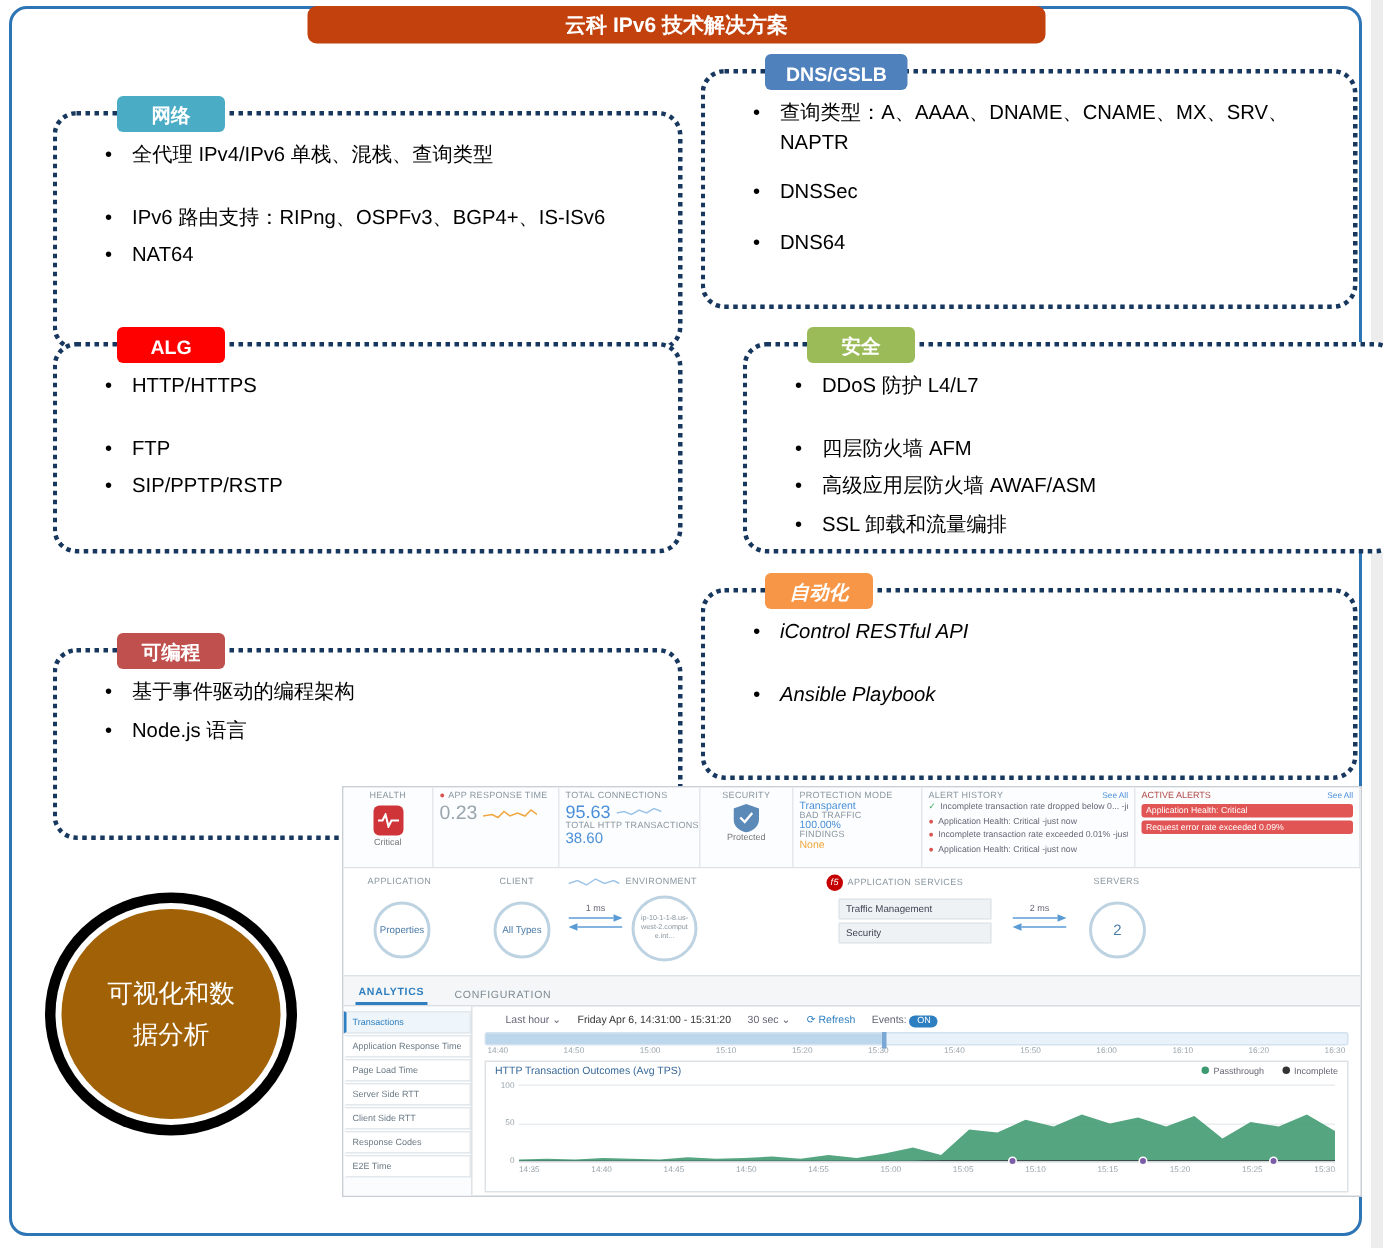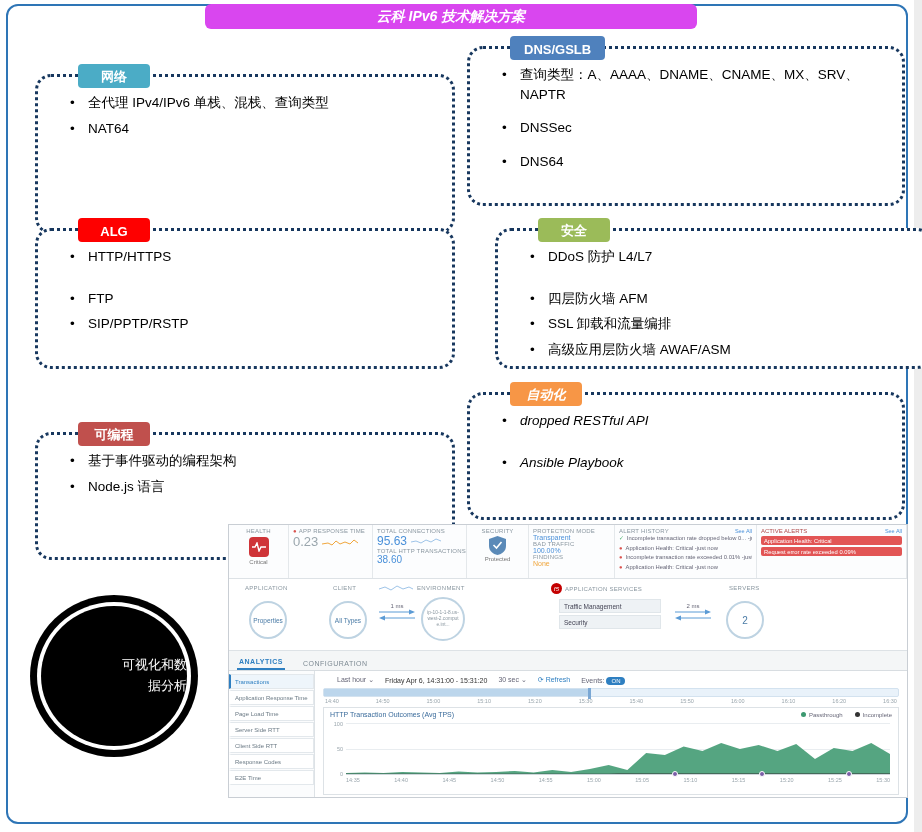--- a/index.html
+++ b/index.html
@@ -2,43 +2,43 @@
 <html><head>
 <meta charset="utf-8">
 <style>
   * { box-sizing: border-box; margin: 0; padding: 0; }
   html,body { background:#fff; }
   body { font-family: "Liberation Sans", "DejaVu Sans", sans-serif; }
   .slide { position:relative; width:922px; height:832px; background:#fff; overflow:hidden; }
   .edge-strip { position:absolute; right:0; top:0; width:8px; height:100%; background:#ededed; }
   .outer-border { position:absolute; left:6px; top:4px; width:902px; height:820px; border:2px solid #2e75b6; border-radius:12px; }
 
-  .title-bar { position:absolute; left:205px; top:4px; width:492px; height:25px; background:#d946ef;
+  .title-bar { position:absolute; left:205px; top:4px; width:492px; height:25px; background:#c2410c;
     border-radius:6px; color:#fff; font-weight:bold; font-size:14px; display:flex; align-items:center;
-    justify-content:center; z-index:5;font-style:italic; }
+    justify-content:center; z-index:5; }
 
   .box { position:absolute; border:3px dotted #17375e; border-radius:16px; background:#fff; }
   .b0 { left:35px;  top:46px;  width:420px; height:160px;margin-top:28px; }
   .b1 { left:467px; top:46px;  width:438px; height:160px; }
   .b2 { left:35px;  top:228px; width:420px; height:141px; }
   .b3 { left:495px; top:228px; width:438px; height:141px; }
   .b4 { left:35px;  top:392px; width:420px; height:128px;margin-top:40px; }
   .b5 { left:467px; top:392px; width:438px; height:128px;font-style:italic; }
   .tab { position:absolute; top:-13px; left:40px; height:24px; min-width:72px; padding:2px 14px 0;
     border-radius:4px; color:#fff; font-weight:bold; font-size:13px; display:flex; align-items:center;
     justify-content:center; }
   .bullets { list-style:none; padding:16px 18px 0 32px; }
   .bullets li { position:relative; padding-left:18px; font-size:13.5px; color:#000; line-height:1.45; margin-bottom:6px; }
   .bullets li::before { content:"•"; position:absolute; left:0; top:0; }
   .bullets li.glg { margin-top:22px; }
   .bullets li.gmd { margin-top:14px; }
 
   .viz-ellipse { position:absolute; left:41px; top:606px; width:146px; height:140px; border-radius:50%;
-    background:#000000; color:#fff; display:flex; flex-direction:column; align-items:flex-end; justify-content:center;
-    font-size:13px; line-height:1.6; box-shadow: 0 0 0 4px #fff, 0 0 0 11px #000; z-index:4; }
+    background:#a16207; color:#fff; display:flex; flex-direction:column; align-items:center; justify-content:center;
+    font-size:17px; line-height:1.6; box-shadow: 0 0 0 4px #fff, 0 0 0 11px #000; z-index:4; }
 
   
   .dash { position:absolute; left:228px; top:524px; width:680px; height:274px; background:#fff;
     border:1px solid #c9ced4; font-size:7px; color:#556; overflow:hidden; z-index:3; }
   .metrics { display:flex; height:54px; border-bottom:1px solid #dde2e6; background:#fcfdfe; }
   .mpanel { border-right:1px solid #e4e8eb; padding:3px 4px; position:relative; overflow:hidden; }
   .mp-health{width:60px;text-align:center}.mp-art{width:84px}.mp-tot{width:94px}.mp-sec{width:62px;text-align:center}
   .mp-prot{width:86px}.mp-alert{width:142px}.mp-active{flex:1}
   .mlabel { font-size:6px; color:#8a97a0; letter-spacing:.2px; white-space:nowrap; }
   .health-icon { width:20px; height:20px; background:#cf3438; border-radius:4px; margin:3px auto 2px;
@@ -110,20 +110,21 @@
 
 <div class="slide">
   <div class="edge-strip"></div>
   <div class="outer-border"></div>
   <div class="title-bar">云科 IPv6 技术解决方案</div>
 
   <div class="box b0">
     <div class="tab" style="background: rgb(75, 172, 198);">网络</div>
     <ul class="bullets">
       <li>全代理 IPv4/IPv6 单栈、混栈、查询类型</li>
+      <li class="glg">IPv6 路由支持：RIPng、OSPFv3、BGP4+、IS-ISv6</li>
       <li>NAT64</li>
     </ul>
   </div>
 
   <div class="box b1">
     <div class="tab" style="background: rgb(79, 129, 189); text-align: right;">DNS/GSLB</div>
     <ul class="bullets">
       <li>查询类型：A、AAAA、DNAME、CNAME、MX、SRV、NAPTR</li>
       <li class="gmd">DNSSec</li>
       <li class="gmd">DNS64</li>
@@ -137,37 +138,37 @@
       <li class="glg">FTP</li>
       <li>SIP/PPTP/RSTP</li>
     </ul>
   </div>
 
   <div class="box b3">
     <div class="tab" style="background: rgb(155, 187, 89);">安全</div>
     <ul class="bullets">
       <li>DDoS 防护 L4/L7</li>
       <li class="glg">四层防火墙 AFM</li>
+      <li>高级应用层防火墙 AWAF/ASM</li>
       <li>SSL 卸载和流量编排</li>
-      <li>高级应用层防火墙 AWAF/ASM</li>
     </ul>
   </div>
 
   <div class="box b4">
     <div class="tab" style="background: rgb(192, 80, 77);">可编程</div>
     <ul class="bullets">
       <li>基于事件驱动的编程架构</li>
       <li>Node.js 语言</li>
     </ul>
   </div>
 
   <div class="box b5">
     <div class="tab" style="background: rgb(247, 150, 70);">自动化</div>
     <ul class="bullets">
-      <li>dropped RESTful API</li>
+      <li>iControl RESTful API</li>
       <li class="glg">Ansible Playbook</li>
     </ul>
   </div>
 
   <div class="viz-ellipse">
     <div>可视化和数</div>
     <div>据分析</div>
   </div>
 
   <div class="dash">

